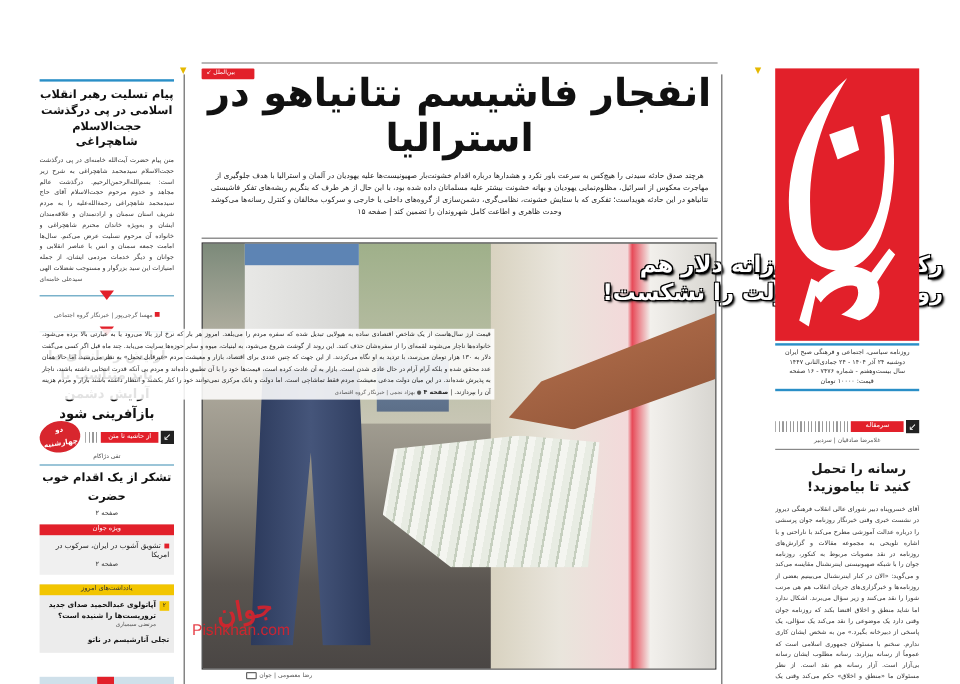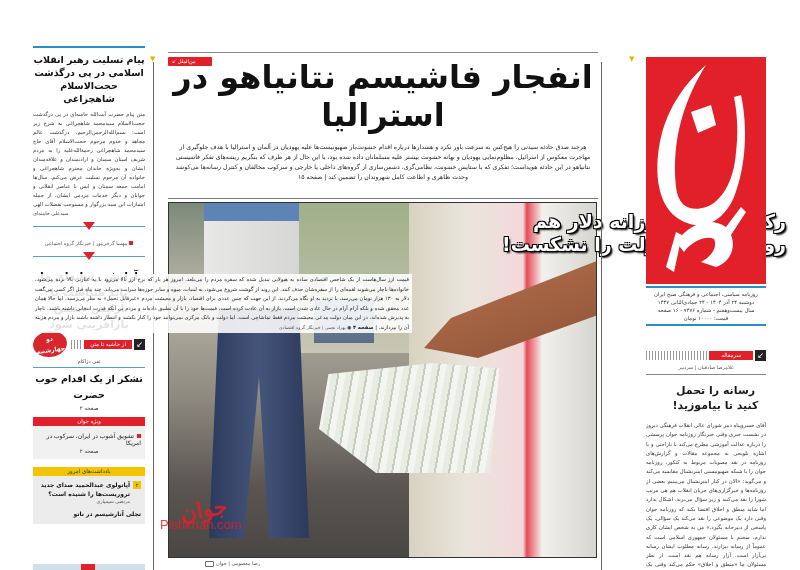--- a/index.html
+++ b/index.html
@@ -2,21 +2,21 @@
 <html><head>
 <meta charset="utf-8">
 <style>
   * { box-sizing: border-box; margin: 0; padding: 0; }
   html, body { width: 800px; height: 570px; overflow: hidden; background: #ffffff; }
   body { font-family: "DejaVu Sans", sans-serif; color: #1a1a1a; position: relative; }
   .page { position: absolute; left: 0; top: 0; width: 800px; height: 570px; background: #fff; }
   .rtl { direction: rtl; text-align: right; }
 
   
-  .leftcol { position: absolute; left: 33px; top: 46px; width: 112px; height: 466px; }
+  .leftcol { position: absolute; left: 33px; top: 66px; width: 112px; height: 466px; }
   .col-divider { position: absolute; left: 153px; top: 62px; width: 1px; height: 508px; background: #666; }
   .tri-mark { position: absolute; font-size: 7px; color: #e5b800; line-height: 1; }
   .blue-rule { height: 2px; background: #2a8fc7; }
   .gray-rule { height: 1px; background: #5aa0bf; }
   .lc-headline { font-weight: bold; font-size: 9.5px; line-height: 13px; text-align: center; color: #111; margin-top: 5px; }
   .lc-body { font-size: 5.3px; line-height: 9px; color: #333; margin-top: 5px; text-align: justify; }
   .lc-sign { font-size: 5px; color: #444; margin-top: 2px; text-align: left; }
   .sep-tri { position: relative; height: 14px; margin-top: 6px; }
   .sep-tri .line { position: absolute; top: 4px; left: 0; right: 0; height: 1px; background: #5aa0bf; }
   .sep-tri .tri { position: absolute; left: 50%; top: 0; width: 0; height: 0; margin-left: -6px;

